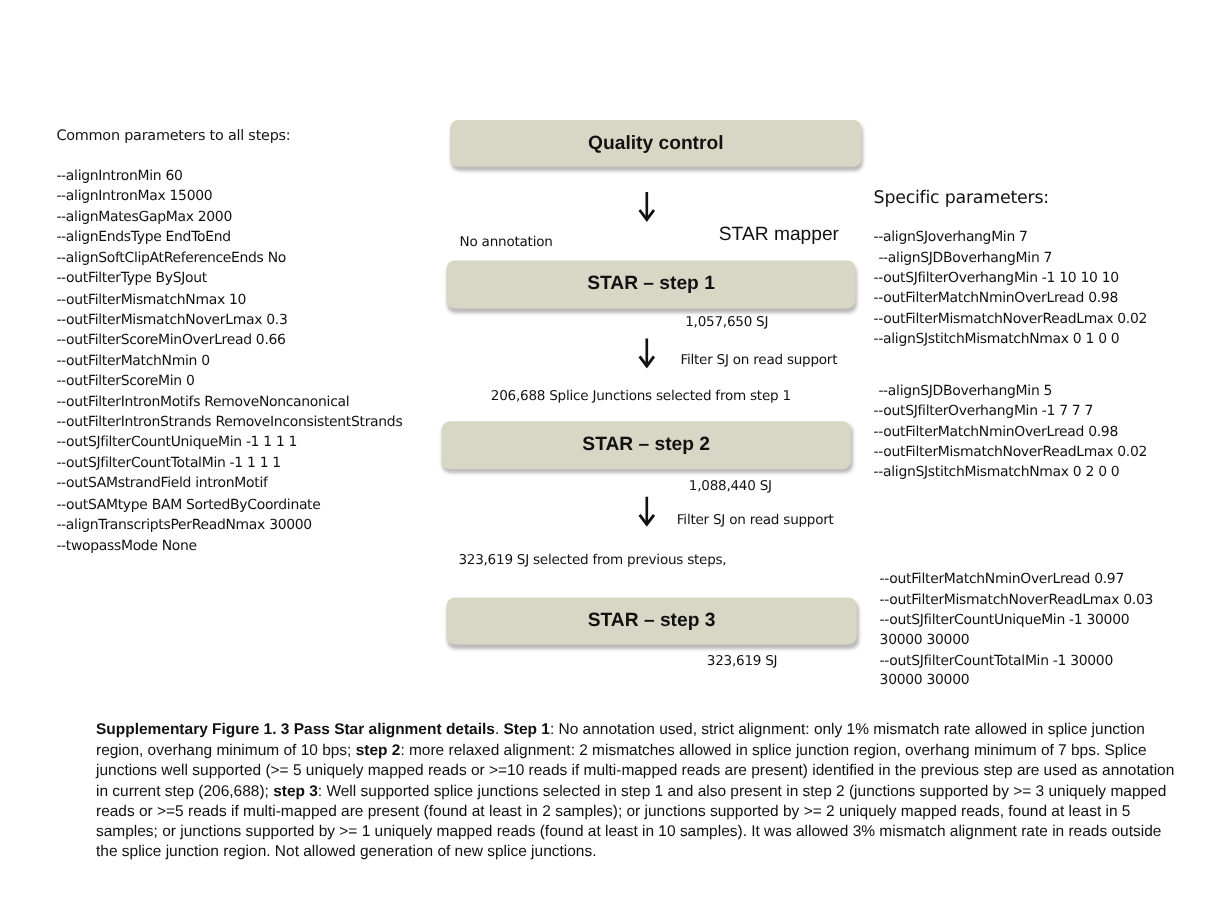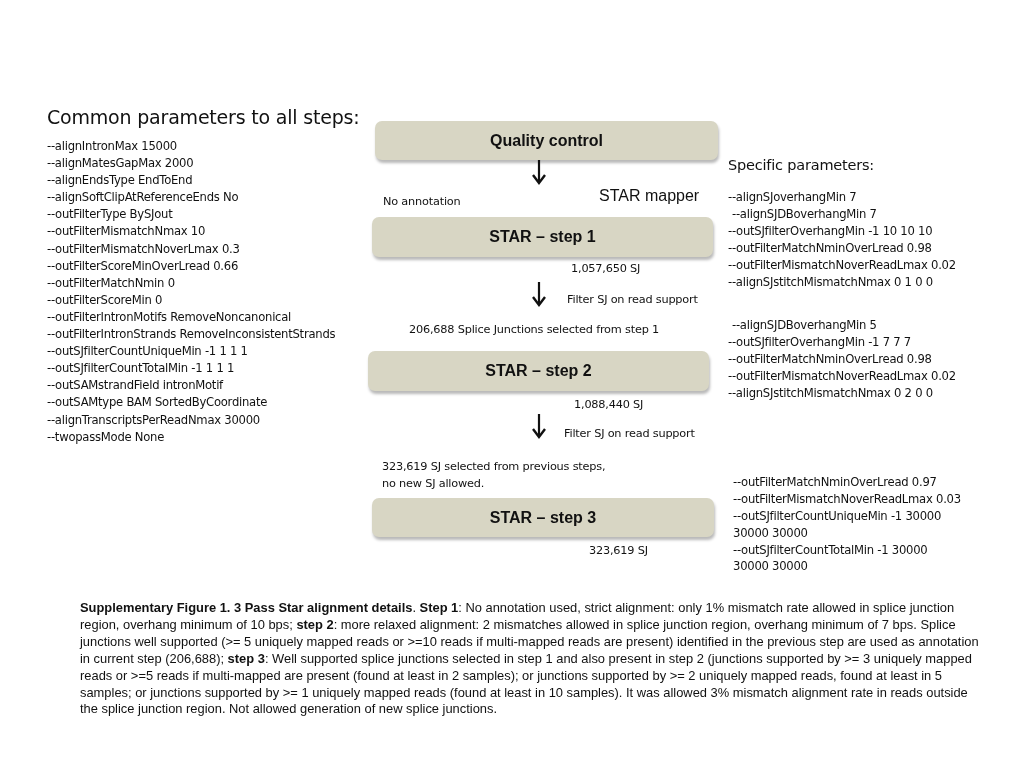--- a/index.html
+++ b/index.html
@@ -13,21 +13,21 @@
       position: relative;
       overflow: hidden;
       color: #111111;
       font-family: "DejaVu Sans", sans-serif;
     }
     .abs { position: absolute; }
 
     
     .common-title {
       left: 47px; top: 106px;
-      font-size: 19px;
+      font-size: 12px;
       font-family: "DejaVu Sans", sans-serif;
       letter-spacing: -0.2px;
     }
     .param-list {
       margin: 0; padding: 0; list-style: none;
       font-size: 11.6px;
       letter-spacing: -0.25px;
       font-family: "DejaVu Sans", sans-serif;
     }
     .param-list li {
@@ -54,21 +54,21 @@
     .flow-box {
       background: #d8d6c4;
       border-radius: 7px;
       box-shadow: 1px 3px 3px rgba(0,0,0,0.28);
       text-align: center;
       font-family: "Liberation Sans", sans-serif;
       font-weight: bold;
       font-size: 16px;
       color: #111;
     }
-    .box-qc    { left: 375px; top: 100px; width: 343px; height: 39px; line-height: 39px; margin-top: 21px; }
+    .box-qc    { left: 375px; top: 100px; width: 343px; height: 39px; line-height: 39px; }
     .box-s1    { left: 372px; top: 217px; width: 341px; height: 40px; line-height: 40px; }
     .box-s2    { left: 368px; top: 351px; width: 341px; height: 40px; line-height: 40px; }
     .box-s3    { left: 372px; top: 498px; width: 342px; height: 39px; line-height: 39px; }
 
     .arrow {
       width: 16px; height: 26px;
     }
     .arrow svg { display: block; }
     .arrow-1 { left: 531px; top: 159px; }
     .arrow-2 { left: 531px; top: 281px; }
@@ -102,20 +102,21 @@
       line-height: 16.9px;
       color: #111;
     }
     .caption b { font-weight: bold; }
   </style>
 </head>
 <body>
 
 <div class="abs common-title">Common parameters to all steps:</div>
 <ul class="abs param-list common-list" id="common-list">
+    <li>--alignIntronMin 60</li>
     <li>--alignIntronMax 15000</li>
     <li>--alignMatesGapMax 2000</li>
     <li>--alignEndsType EndToEnd</li>
     <li>--alignSoftClipAtReferenceEnds No</li>
     <li>--outFilterType BySJout</li>
     <li>--outFilterMismatchNmax 10</li>
     <li>--outFilterMismatchNoverLmax 0.3</li>
     <li>--outFilterScoreMinOverLread 0.66</li>
     <li>--outFilterMatchNmin 0</li>
     <li>--outFilterScoreMin 0</li>
@@ -184,19 +185,18 @@
 <div class="abs arrow arrow-3">
   <svg width="16" height="26" viewBox="0 0 16 26">
       <line x1="8" y1="1" x2="8" y2="22" stroke="#111" stroke-width="2.2"></line>
       <polyline points="2,16 8,24 14,16" fill="none" stroke="#111" stroke-width="2.4"></polyline>
     </svg>
 </div>
 <div class="abs flow-text filter-2">Filter SJ on read support</div>
 
 <div class="abs flow-text sel-prev">
   <div>323,619 SJ selected from previous steps,</div>
-  <div>no new SJ allowed.</div>
 </div>
 
 <div class="abs flow-box box-s3">STAR – step 3</div>
 <div class="abs flow-text sj-s3">323,619 SJ</div>
 
 <div class="abs caption"><b>Supplementary Figure 1.  3 Pass Star alignment details</b><span>. </span><b>Step 1</b><span>: No annotation used, strict alignment: only 1% mismatch rate allowed in splice junction region, overhang minimum of 10 bps; </span><b>step 2</b><span>: more relaxed alignment: 2 mismatches allowed in splice junction region, overhang minimum of 7 bps. Splice junctions well supported (&gt;= 5 uniquely mapped reads or &gt;=10 reads if multi-mapped reads are present) identified in the previous step are used as annotation in current step (206,688); </span><b>step 3</b><span>: Well supported splice junctions selected in step 1 and also present in step 2 (junctions supported by &gt;= 3 uniquely mapped reads or &gt;=5 reads if multi-mapped are present (found at least in 2 samples); or junctions supported by &gt;= 2 uniquely mapped reads, found at least in 5 samples; or junctions supported by &gt;= 1 uniquely mapped reads (found at least in 10 samples). It was allowed 3% mismatch alignment rate in reads outside the splice junction region. Not allowed generation of new splice junctions.</span></div>
 
 </body></html>

